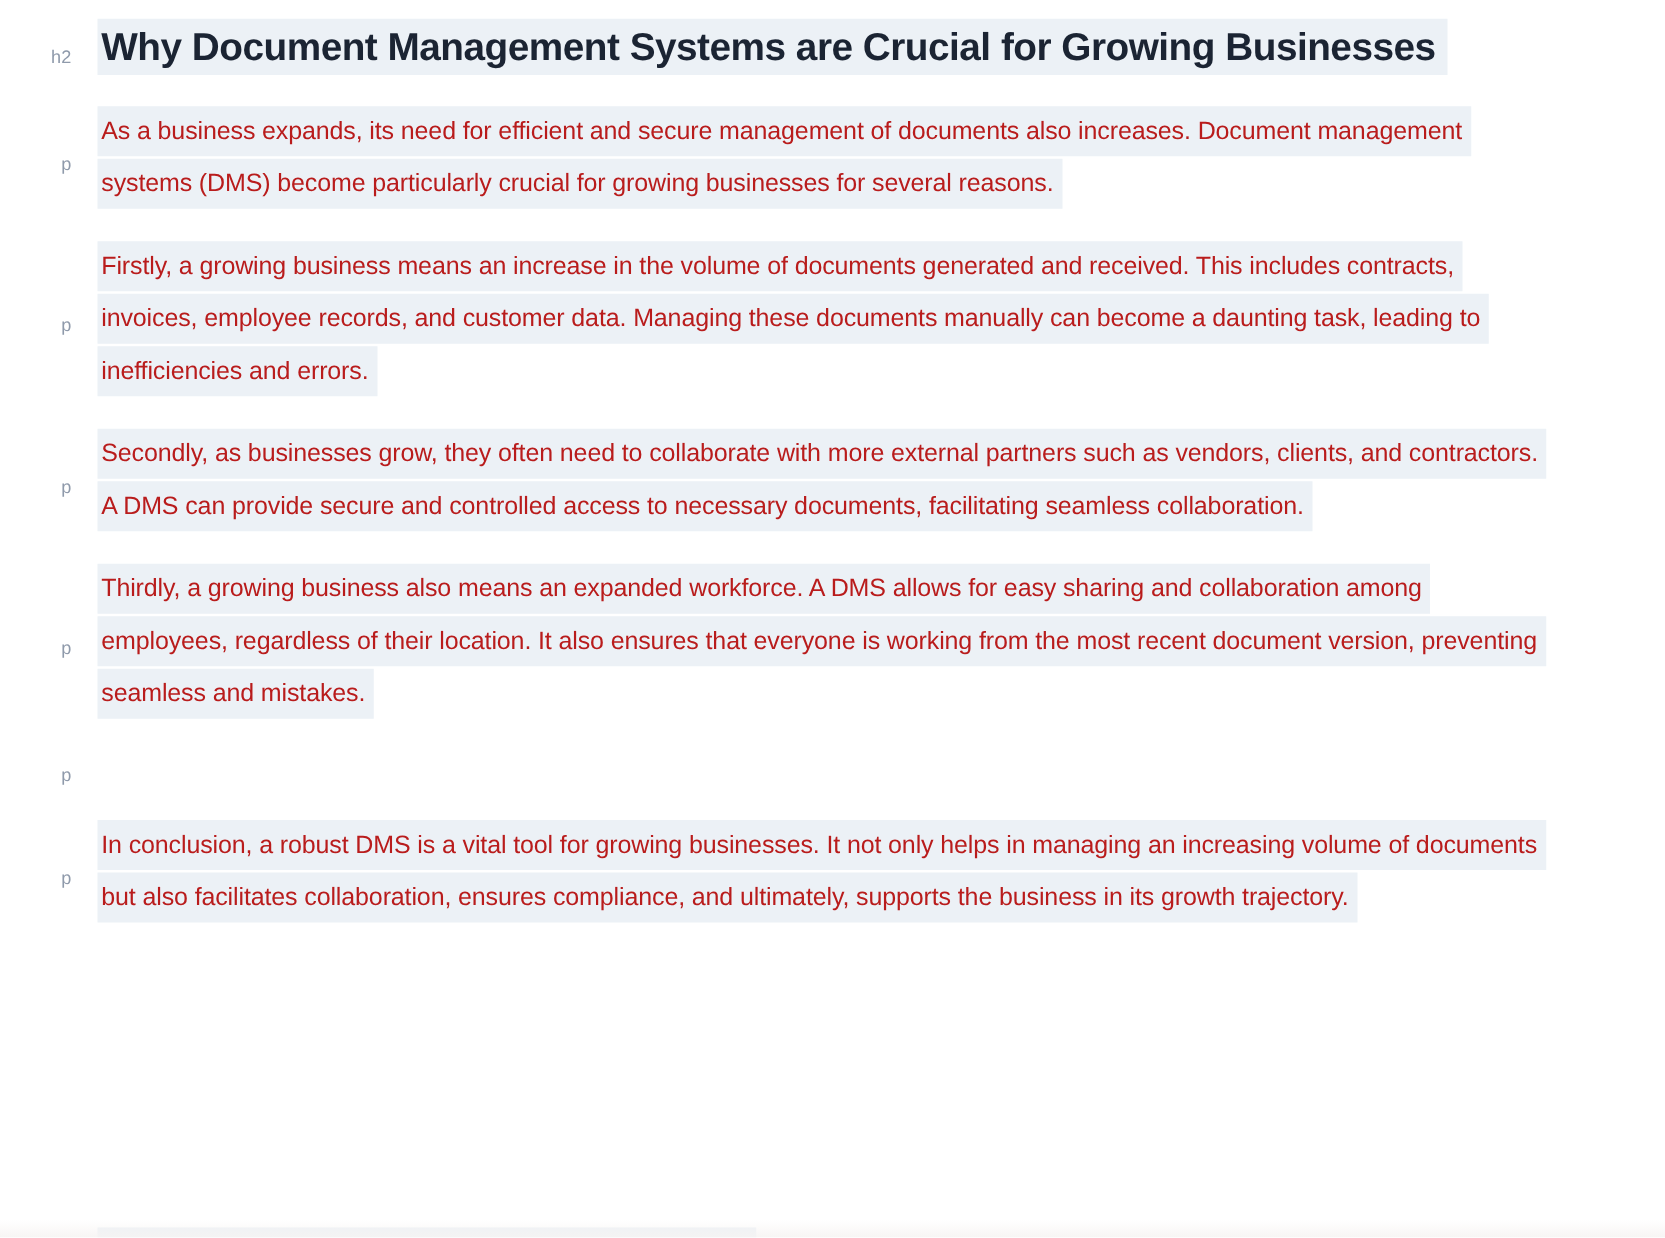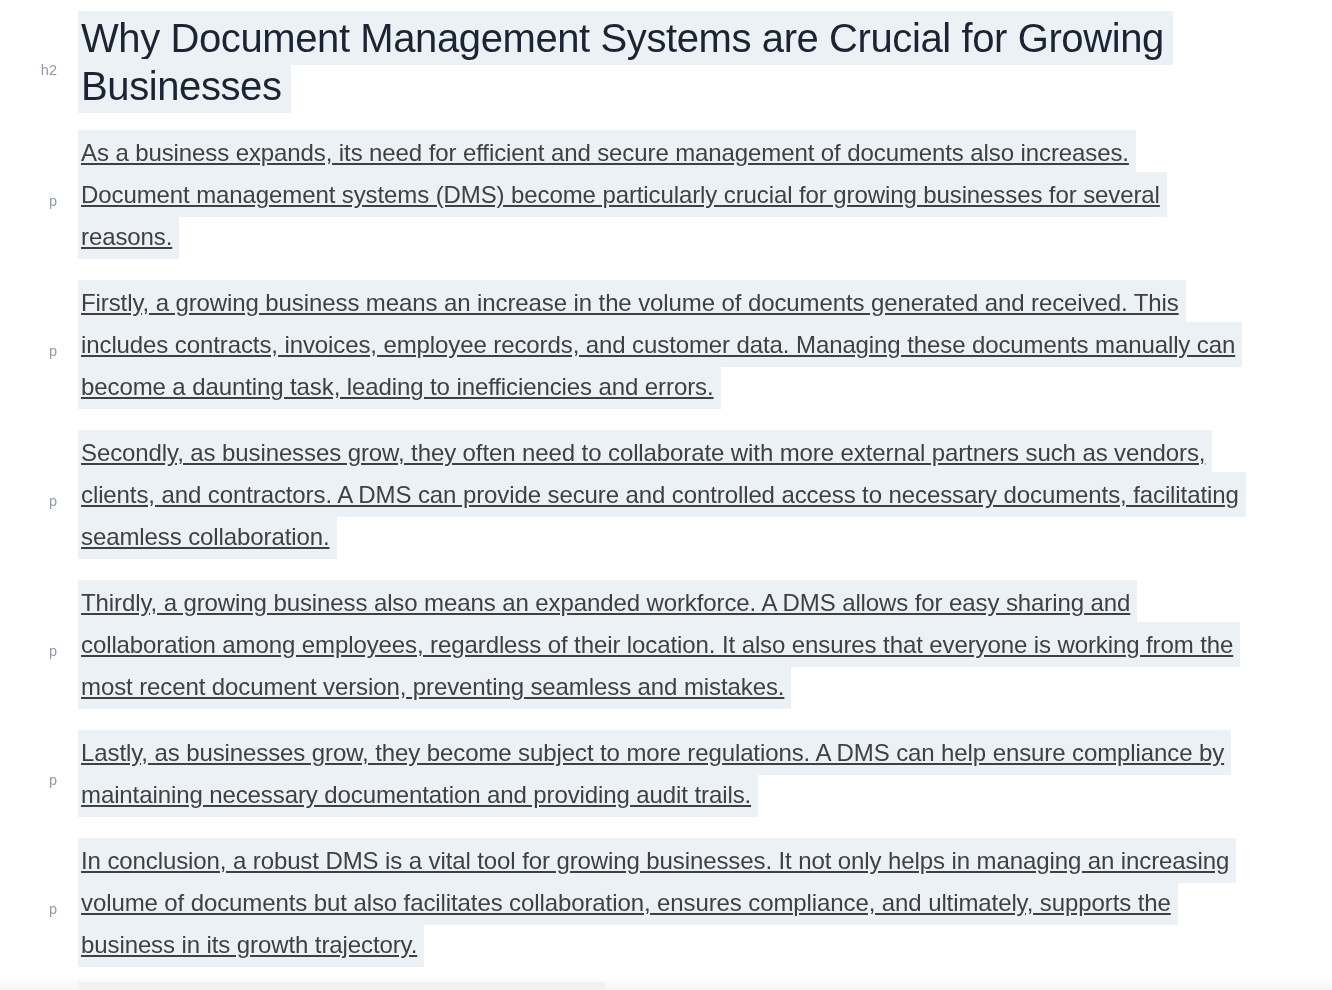--- a/index.html
+++ b/index.html
@@ -42,38 +42,37 @@
   .hl {
     background: #ecf1f6;
     -webkit-box-decoration-break: clone;
     box-decoration-break: clone;
   }
 
   
   .block--h2 { margin-bottom: 22px; }
   .block--h2 .block-label { padding-top: 15px; }
   .block--h2 .block-content {
-    font-size: 40px;
-    font-weight: 400;
+    font-size: 31px;
+    font-weight: 700;
     line-height: 48px;
     letter-spacing: -0.4px;
     color: #1b2433;
   }
   .block--h2 .hl { padding: 5px 9px 5px 3px; }
 
   
   .block--p { margin-bottom: 24px; }
   .block--p .block-label { padding-top: 11px; }
   .block--p .block-content {
-    font-size: 24px;
+    font-size: 20px;
     font-weight: 400;
     line-height: 42px;
     letter-spacing: -0.1px;
-    color: #404040;
-    text-decoration: underline;
+    color: #b91c1c;
   }
   .block--p .hl { padding: 9px 7px 9px 3px; }
 
   
   .next-block-partial {
     position: absolute;
     left: 78px;
     bottom: 0;
     width: 527px;
     height: 8px;
@@ -116,21 +115,20 @@
     <div class="block-content"><span class="hl">Secondly, as businesses grow, they often need to collaborate with more external partners such as vendors, clients, and contractors. A DMS can provide secure and controlled access to necessary documents, facilitating seamless collaboration.</span></div>
   </div>
 
   <div class="block block--p">
     <div class="block-label">p</div>
     <div class="block-content"><span class="hl">Thirdly, a growing business also means an expanded workforce. A DMS allows for easy sharing and collaboration among employees, regardless of their location. It also ensures that everyone is working from the most recent document version, preventing seamless and mistakes.</span></div>
   </div>
 
   <div class="block block--p">
     <div class="block-label">p</div>
-    <div class="block-content"><span class="hl">Lastly, as businesses grow, they become subject to more regulations. A DMS can help ensure compliance by maintaining necessary documentation and providing audit trails.</span></div>
   </div>
 
   <div class="block block--p">
     <div class="block-label">p</div>
     <div class="block-content"><span class="hl">In conclusion, a robust DMS is a vital tool for growing businesses. It not only helps in managing an increasing volume of documents but also facilitates collaboration, ensures compliance, and ultimately, supports the business in its growth trajectory.</span></div>
   </div>
 
   <div class="next-block-partial"></div>
   <div class="bottom-fade"></div>
 

